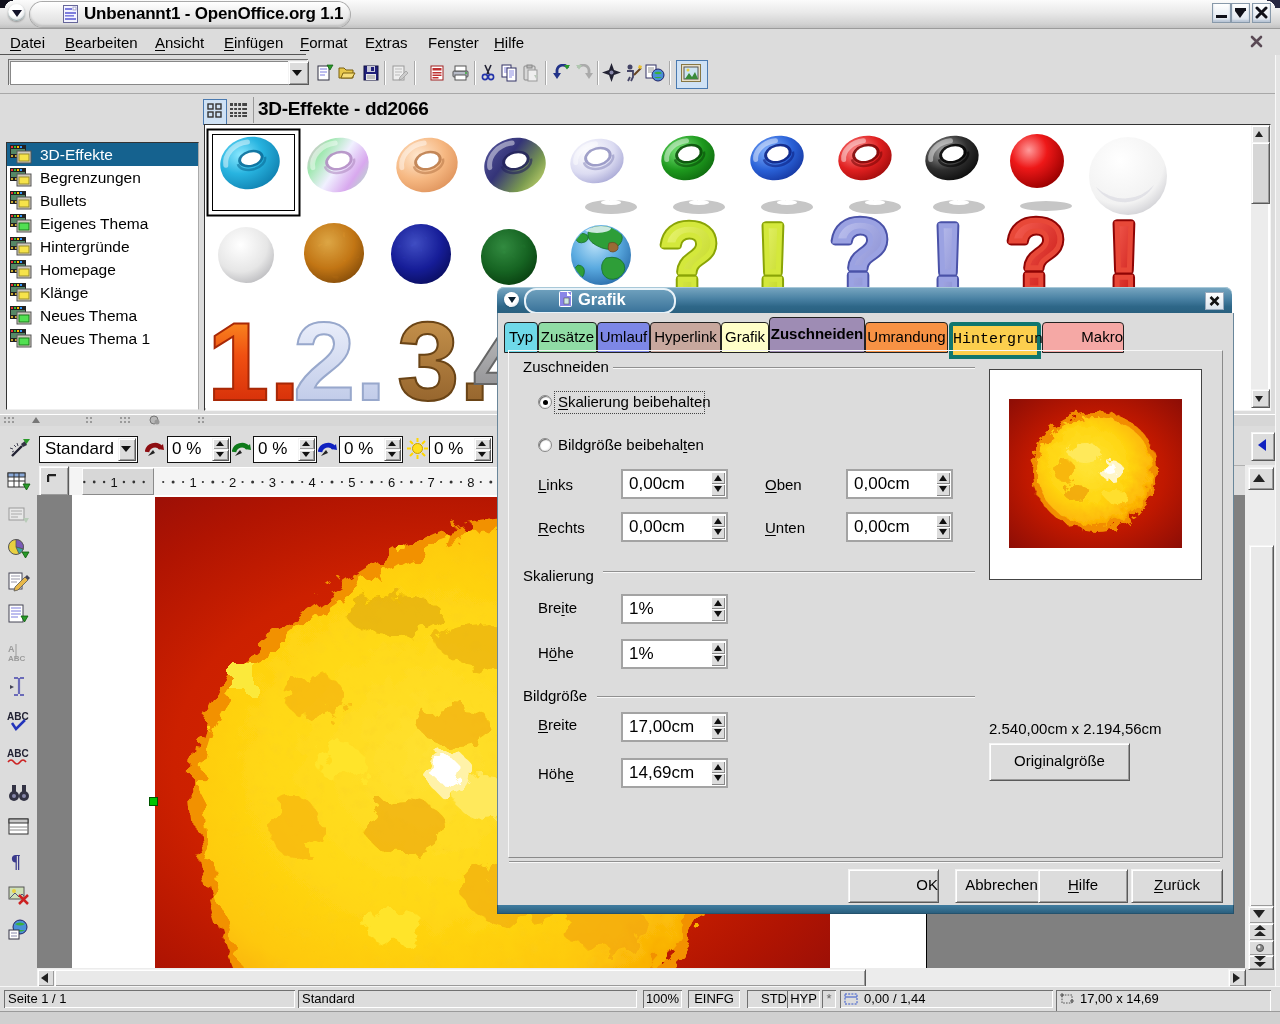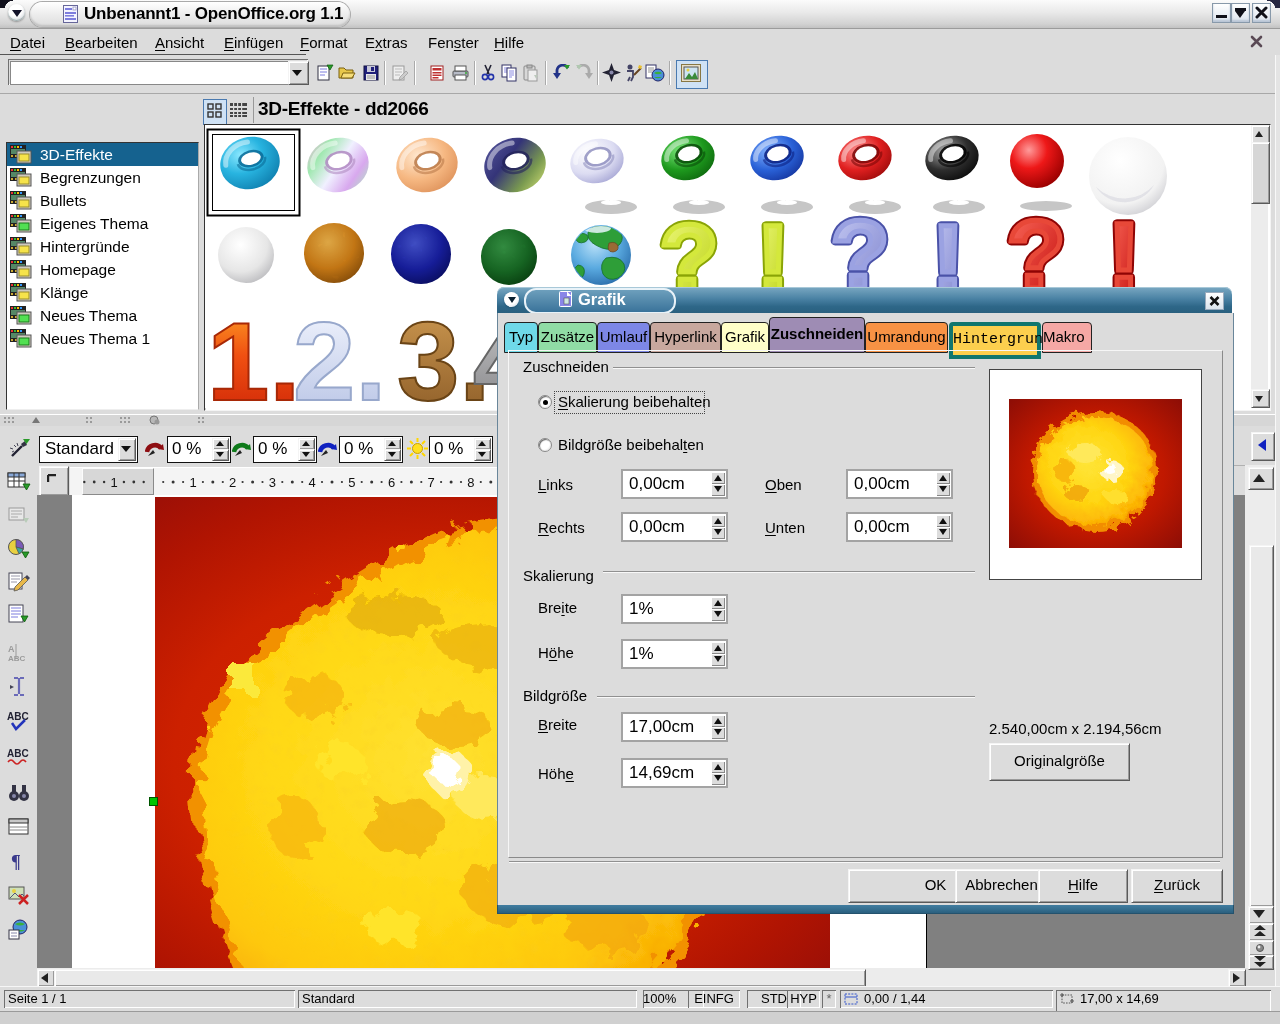--- a/index.html
+++ b/index.html
@@ -942,21 +942,21 @@
   <div class="abs raised2" style="left:0px;top:1px;width:16px;height:16px;"></div>
   <div class="abs" style="left:4px;top:5px;width:0;height:0;border-top:5px solid transparent;border-bottom:5px solid transparent;border-right:7px solid #222;"></div>
   <div class="abs raised2" style="left:17px;top:1px;width:810px;height:16px;background:#e9e9e9;"></div>
   <div class="abs raised2" style="left:1191px;top:1px;width:16px;height:16px;"></div>
   <div class="abs" style="left:1196px;top:5px;width:0;height:0;border-top:5px solid transparent;border-bottom:5px solid transparent;border-left:7px solid #222;"></div>
 </div>
 
 <div class="abs" style="left:0;top:986px;width:1280px;height:25px;background:#dcdcdc;border-top:1px solid #f6f6f6;font-size:13px;" id="status">
   <div class="abs sunken" style="left:4px;top:3px;width:291px;height:18px;line-height:18px;padding-left:4px;box-sizing:border-box;">Seite 1 / 1</div>
   <div class="abs sunken" style="left:298px;top:3px;width:339px;height:18px;line-height:18px;padding-left:4px;box-sizing:border-box;">Standard</div>
-  <div class="abs sunken" style="left:643px;top:3px;width:61px;height:18px;line-height:18px;text-align:left;box-sizing:border-box;">100%</div>
+  <div class="abs sunken" style="left:643px;top:3px;width:39px;height:18px;line-height:18px;text-align:center;box-sizing:border-box;">100%</div>
   <div class="abs sunken" style="left:688px;top:3px;width:52px;height:18px;line-height:18px;text-align:center;box-sizing:border-box;">EINFG</div>
   <div class="abs sunken" style="left:747px;top:3px;width:54px;height:18px;line-height:18px;text-align:center;box-sizing:border-box;">STD</div>
   <div class="abs sunken" style="left:787px;top:3px;width:33px;height:18px;line-height:18px;text-align:center;box-sizing:border-box;">HYP</div>
   <div class="abs sunken" style="left:822px;top:3px;width:14px;height:18px;line-height:18px;text-align:center;box-sizing:border-box;color:#666;">*</div>
   <div class="abs sunken" style="left:840px;top:3px;width:213px;height:18px;line-height:18px;box-sizing:border-box;">
     <svg class="abs" style="left:4px;top:3px;" width="14" height="12" viewBox="0 0 14 12">
           <rect x="1" y="1" width="12" height="10" fill="none" stroke="#3355cc" stroke-dasharray="2 1.2"></rect>
           <path d="M1 4 h12" stroke="#3355cc"></path>
         </svg>
     <span style="position:absolute;left:24px;">0,00 / 1,44</span>
@@ -993,21 +993,21 @@
   <div class="abs" style="left:0;top:618px;width:735px;height:8px;background:linear-gradient(#417da0,#2a607f);border:1px solid #24526d;border-top:none;"></div>
 
   <div class="abs" style="left:7px;top:35px;width:32px;height:29px;background:#6fd9e9;border:1px solid #222;border-radius:4px 4px 0 0;text-align:center;line-height:28px;">Typ</div>
   <div class="abs" style="left:41px;top:35px;width:57px;height:29px;background:#90dca5;border:1px solid #222;border-radius:4px 4px 0 0;text-align:center;line-height:28px;">Zusätze</div>
   <div class="abs" style="left:100px;top:35px;width:51px;height:29px;background:#7d87e6;border:1px solid #222;border-radius:4px 4px 0 0;text-align:center;line-height:28px;">Umlauf</div>
   <div class="abs" style="left:153px;top:35px;width:69px;height:29px;background:#c8a89e;border:1px solid #222;border-radius:4px 4px 0 0;text-align:center;line-height:28px;">Hyperlink</div>
   <div class="abs" style="left:224px;top:35px;width:46px;height:29px;background:#ffffc8;border:1px solid #222;border-radius:4px 4px 0 0;text-align:center;line-height:28px;">Grafik</div>
   <div class="abs" style="left:272px;top:30px;width:94px;height:34px;background:#9e8cb4;border:1px solid #222;border-radius:4px 4px 0 0;text-align:center;line-height:32px;font-weight:bold;">Zuschneiden</div>
   <div class="abs" style="left:368px;top:35px;width:81px;height:29px;background:#f79244;border:1px solid #222;border-radius:4px 4px 0 0;text-align:center;line-height:28px;">Umrandung</div>
   <div class="abs" style="left:452px;top:35px;width:84px;height:29px;background:#fccf4e;border:4px solid #0f766e;border-radius:4px 4px 0 0;text-align:center;line-height:28px;font-family:Liberation Mono, monospace;">Hintergrund</div>
-  <div class="abs" style="left:545px;top:35px;width:48px;height:29px;background:#f5a8a5;border:1px solid #222;border-radius:4px 4px 0 0;text-align:left;line-height:28px;">Makro</div>
+  <div class="abs" style="left:545px;top:35px;width:48px;height:29px;background:#f5a8a5;border:1px solid #222;border-radius:4px 4px 0 0;text-align:right;line-height:28px;padding-left:32px;">Makro</div>
 
   <div class="abs" style="left:11px;top:63px;width:713px;height:506px;border:1px solid;border-color:#f6f6f6 #8a8a8a #8a8a8a #f6f6f6;"></div>
 
   <div class="abs" style="left:26px;top:71px;">Zuschneiden</div>
   <div class="abs" style="left:116px;top:80px;width:362px;height:1px;background:#909090;box-shadow:0 1px 0 #f8f8f8;"></div>
 
   <div class="abs" style="left:41px;top:108px;width:12px;height:12px;border-radius:50%;background:#fff;box-shadow:inset 1px 1px 1px #666, inset -1px -1px 1px #eee;border:1px solid #888;"></div>
   <div class="abs" style="left:45.5px;top:112.5px;width:5px;height:5px;border-radius:50%;background:#000;"></div>
   <div class="abs" style="left:57px;top:104px;width:149px;height:21px;border:1px dotted #444;"></div>
   <div class="abs" style="left:61px;top:106px;"><span class="u">S</span>kalierung beibehalten</div>
@@ -1068,19 +1068,19 @@
   <div class="abs" style="left:26px;top:400px;">Bildgröße</div>
   <div class="abs" style="left:100px;top:409px;width:378px;height:1px;background:#909090;box-shadow:0 1px 0 #f8f8f8;"></div>
   <div class="abs" style="left:41px;top:429px;"><span class="u">B</span>reite</div>
   <div class="abs spinf" style="left:124px;top:425px;">17,00cm<b class="sb su"></b><b class="sb sd"></b></div>
   <div class="abs" style="left:41px;top:478px;">Höh<span class="u">e</span></div>
   <div class="abs spinf" style="left:124px;top:471px;">14,69cm<b class="sb su"></b><b class="sb sd"></b></div>
   <div class="abs" style="left:492px;top:433px;">2.540,00cm x 2.194,56cm</div>
   <div class="abs raised2" style="left:492px;top:456px;width:139px;height:36px;text-align:center;line-height:34px;">Ori<span class="u">g</span>inalgröße</div>
 
   <div class="abs" style="left:12px;top:574px;width:711px;height:1px;background:#909090;box-shadow:0 1px 0 #f8f8f8;"></div>
-  <div class="abs raised2" style="left:351px;top:582px;width:89px;height:32px;text-align:center;line-height:30px;padding-left:42px;">OK</div>
+  <div class="abs raised2" style="left:351px;top:582px;width:89px;height:32px;text-align:right;line-height:30px;">OK</div>
   <div class="abs raised2" style="left:458px;top:582px;width:91px;height:32px;text-align:center;line-height:30px;">Abbrechen</div>
   <div class="abs raised2" style="left:541px;top:582px;width:88px;height:32px;text-align:center;line-height:30px;"><span class="u">H</span>ilfe</div>
   <div class="abs raised2" style="left:634px;top:582px;width:90px;height:32px;text-align:center;line-height:30px;"><span class="u">Z</span>urück</div>
 </div>
 
 </div>
 
 </body></html>

